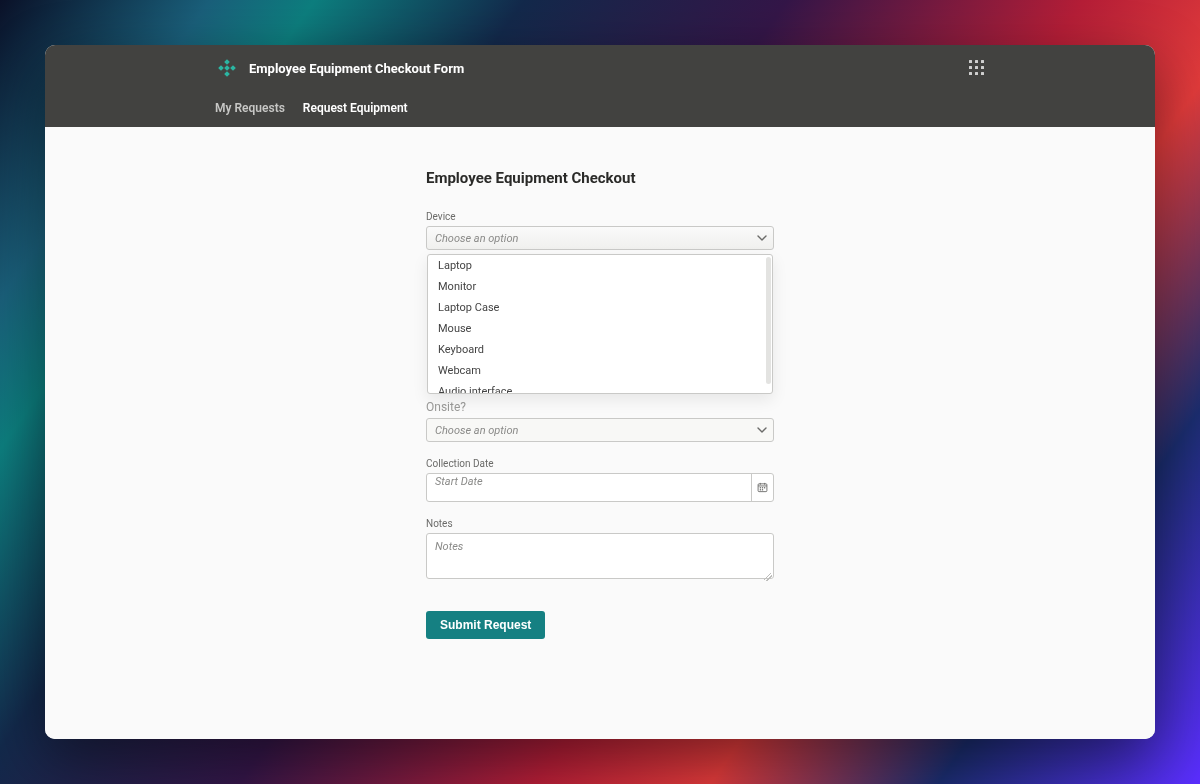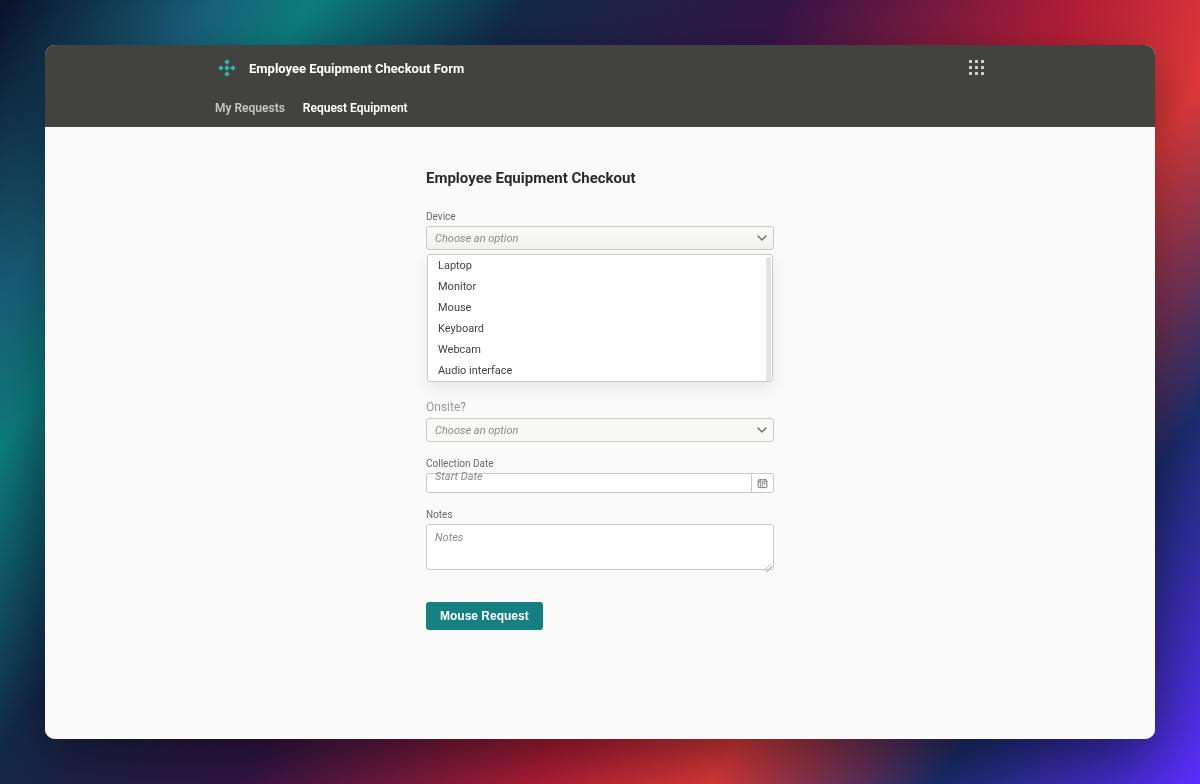--- a/index.html
+++ b/index.html
@@ -154,21 +154,21 @@
   }
   .spacer-lg { height: 168px; } 
   .field { margin-bottom: 16px; position: relative; }
   .row {
     display: flex;
     gap: 7px;
   }
   .row .col { flex: 1; position: relative; }
   .dateinput {
     width: 100%;
-    height: 20px;
+    height: 29px;
     border: 1px solid #c9c9c7;
     border-radius: 3px;
     background: #fff;
     display: flex;
     align-items: center;
     padding: 0 26px 13px 8px;
     font-size: 11px;
     color: #8a8a88;
     font-style: italic;
     cursor: text;
@@ -271,20 +271,21 @@
         <div class="select open">
           <span>Choose an option</span>
           <span class="chev">
             <svg viewBox="0 0 10 10" width="10" height="10">
                 <path d="M1 3 L5 7 L9 3" fill="none" stroke="currentColor" stroke-width="1.4" stroke-linecap="round" stroke-linejoin="round"></path>
               </svg>
           </span>
           <div class="dropdown">
             <div class="option">Laptop</div>
             <div class="option">Monitor</div>
+            <div class="option">Laptop Case</div>
             <div class="option">Mouse</div>
             <div class="option">Keyboard</div>
             <div class="option">Webcam</div>
             <div class="option">Audio interface</div>
             <div class="scrollbar"></div>
           </div>
         </div>
       </div>
 
       <div class="spacer-lg"></div>
@@ -326,16 +327,16 @@
       </div>
 
       
       <div class="field" style="position:relative;">
         <label class="field-label">Notes</label>
         <textarea class="notes" placeholder="Notes" style=""></textarea>
         <div class="resize-handle"></div>
       </div>
 
       
-      <button class="submit">Mouse Request</button>
+      <button class="submit">Submit Request</button>
     </div>
   </div>
 </div>
 
 </body></html>

